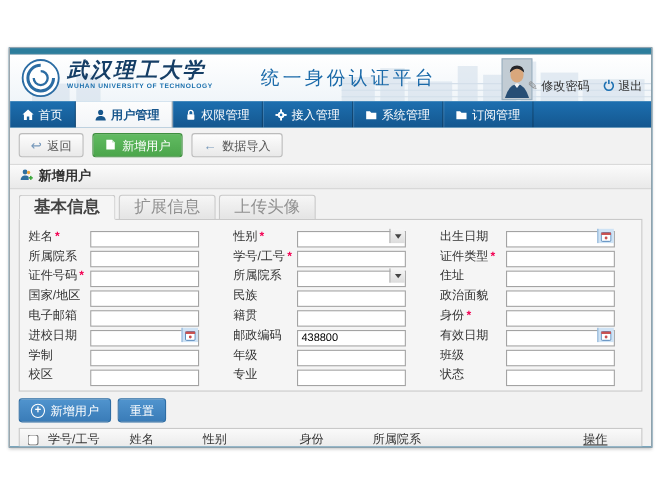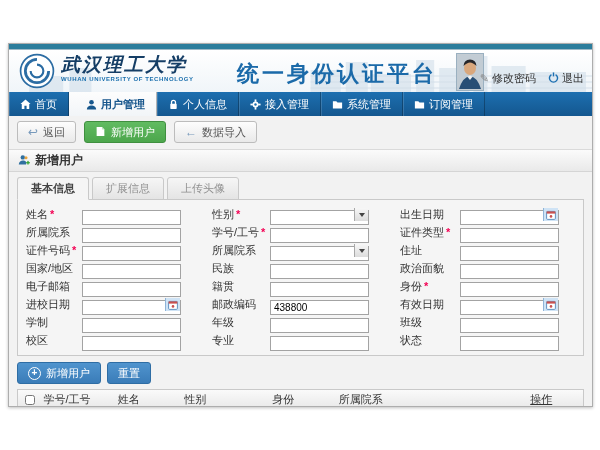--- a/index.html
+++ b/index.html
@@ -7,21 +7,21 @@
   .screen{position:relative;width:600px;height:450px;background:#fff;}
   .window{position:absolute;left:8px;top:43px;width:583px;height:362px;background:#0369a1;border:1px solid #adadad;box-shadow:0 1px 3px rgba(0,0,0,.25);display:flex;flex-direction:column;overflow:hidden;}
   .teal-bar{height:5px;background:var(--teal-bar,#2c7d9c);border-bottom:1px solid #9fb9c6;flex:0 0 auto;}
   
   .header{position:relative;height:42px;flex:0 0 auto;background:linear-gradient(#ffffff,#f0f5f9);overflow:hidden;}
   .cityscape{position:absolute;right:0;bottom:0;width:100%;height:40px;opacity:.55;pointer-events:none;}
   .logo{position:absolute;left:10px;top:3px;width:36px;height:36px;display:block;}
   .uni-block{position:absolute;left:52px;top:5px;line-height:1;}
   .uni-cn{font-family:"DejaVu Serif","Liberation Serif",serif;font-style:italic;font-weight:bold;font-size:19px;letter-spacing:2px;color:var(--uni-navy,#153e66);}
   .uni-en{margin-top:2px;font-size:6px;letter-spacing:.6px;color:#1a6fad;font-weight:bold;}
-  .platform-title{position:absolute;left:228px;top:9px;font-size:22px;font-weight:bold;letter-spacing:3px;color:var(--title-blue,#1b6aa9);}
+  .platform-title{position:absolute;left:228px;top:9px;font-size:17px;font-weight:normal;letter-spacing:3px;color:var(--title-blue,#1b6aa9);}
   .avatar{position:absolute;right:108px;top:3px;width:26px;height:36px;border:1px solid #9ab0c0;background:#c4cdd4;cursor:pointer;}
   .user-links{position:absolute;right:8px;bottom:6px;display:flex;gap:12px;font-size:11px;color:#333;}
   .u-link{display:flex;align-items:center;gap:3px;cursor:pointer;}
   .pencil{color:#888;font-size:11px;}
   
   .nav{height:24px;flex:0 0 auto;display:flex;background:linear-gradient(var(--nav-blue,#1d6fb0),var(--nav-blue-dark,#14578f));font-size:11px;color:#fff;}
   .nav-item{display:flex;align-items:center;gap:4px;padding:0 11px;border-right:1px solid rgba(0,0,0,.28);box-shadow:inset 1px 0 0 rgba(255,255,255,.15);cursor:pointer;white-space:nowrap;}
   .nav-item.active{background:linear-gradient(#fdfdfd,#f2f5f8);color:#17568c;font-weight:bold;box-shadow:none;padding-left:17px;}
   .nav-item .icon{display:flex;align-items:center;}
   
@@ -29,21 +29,21 @@
   .toolbar{margin:5px 0 6px;display:flex;gap:8px;flex:0 0 auto;}
   .btn{display:inline-flex;align-items:center;gap:5px;font-size:11px;height:22px;padding:0 10px;border-radius:3px;cursor:pointer;font-family:inherit;}
   .btn-light{background:linear-gradient(#fdfdfd,#e9e9e9);border:1px solid #bcbcbc;color:#555;}
   .btn-green{background:linear-gradient(#61bb61,var(--green,#4ca64c));border:1px solid #3f8f3f;color:#fff;}
   .btn-blue{background:linear-gradient(#5094ce,var(--action-blue,#3a7cb8));border:1px solid #2e6da4;color:#fff;}
   .ticon{font-size:12px;line-height:1;}
   .ticon.blue{color:#7799bb;}
   .section-head{margin:0 -8px;flex:0 0 auto;height:21px;display:flex;align-items:center;gap:5px;padding:0 9px;background:linear-gradient(#fbfbfb,#e9e9e9);border-top:1px solid #dadada;border-bottom:1px solid #d5d5d5;}
   .sec-title{font-size:12px;font-weight:bold;color:#333;}
   .tabs{margin-top:5px;display:flex;gap:3px;flex:0 0 auto;position:relative;z-index:2;}
-  .tab{font-size:11px;padding:0 13px;height:21px;line-height:21px;border:1px solid #c9c9c9;border-radius:3px 3px 0 0;background:linear-gradient(#f6f6f6,#e4e4e4);color:#909090;cursor:pointer;margin-bottom:-1px;}
+  .tab{font-size:15px;padding:0 13px;height:21px;line-height:21px;border:1px solid #c9c9c9;border-radius:3px 3px 0 0;background:linear-gradient(#f6f6f6,#e4e4e4);color:#909090;cursor:pointer;margin-bottom:-1px;}
   .tab.active{background:#f5f5f5;color:#444;font-weight:bold;border-bottom:1px solid #f5f5f5;}
   .form-panel{flex:0 0 auto;border:1px solid #c9c9c9;background:#f5f5f5;padding:7px 24px 7px 8px;}
   .form-grid{display:grid;grid-template-columns:56px 99px 1fr 58px 99px 1fr 60px 99px;row-gap:3px;align-items:center;}
   .f-label{font-size:11px;color:#333;white-space:nowrap;}
   .req{color:var(--required-red,#f30053);font-weight:bold;margin-left:2px;}
   .f-wrap{position:relative;height:15px;}
   .f-input{width:100%;height:15px;box-sizing:border-box;border:1px solid #a3a3a3;background:#fff;font-size:10px;padding:2px 3px;font-family:inherit;}
   .dd-btn{position:absolute;right:1px;top:1px;width:13px;height:13px;background:linear-gradient(#f7f7f7,#dcdcdc);border-left:1px solid #a8a8a8;display:flex;align-items:center;justify-content:center;cursor:pointer;}
   .dd-btn::after{content:"";border-left:3px solid transparent;border-right:3px solid transparent;border-top:4px solid #444;}
   .cal-btn{position:absolute;right:1px;top:1px;width:14px;height:13px;background:#cfe3f5;border-left:1px solid #8fb4d8;display:flex;align-items:center;justify-content:center;cursor:pointer;}
@@ -134,21 +134,21 @@
           </span>
           <span>用户管理</span>
         </div>
         <div class="nav-item">
           <span class="icon">
             <svg width="11" height="11" viewBox="0 0 10 10">
               <path fill="none" stroke="currentColor" stroke-width="1.2" d="M3.2 4.6 V3 a1.8 1.8 0 0 1 3.6 0 V4.6"></path>
               <rect x="2.1" y="4.4" width="5.8" height="4.6" rx="0.6" fill="currentColor"></rect>
             </svg>
           </span>
-          <span>个人信息</span>
+          <span>权限管理</span>
         </div>
         <div class="nav-item">
           <span class="icon">
             <svg width="11" height="11" viewBox="0 0 10 10">
               <g fill="currentColor">
                 <rect x="4.2" y="0.4" width="1.6" height="2.2"></rect>
                 <rect x="4.2" y="7.4" width="1.6" height="2.2"></rect>
                 <rect x="0.4" y="4.2" width="2.2" height="1.6"></rect>
                 <rect x="7.4" y="4.2" width="2.2" height="1.6"></rect>
                 <circle cx="5" cy="5" r="2.7"></circle>

